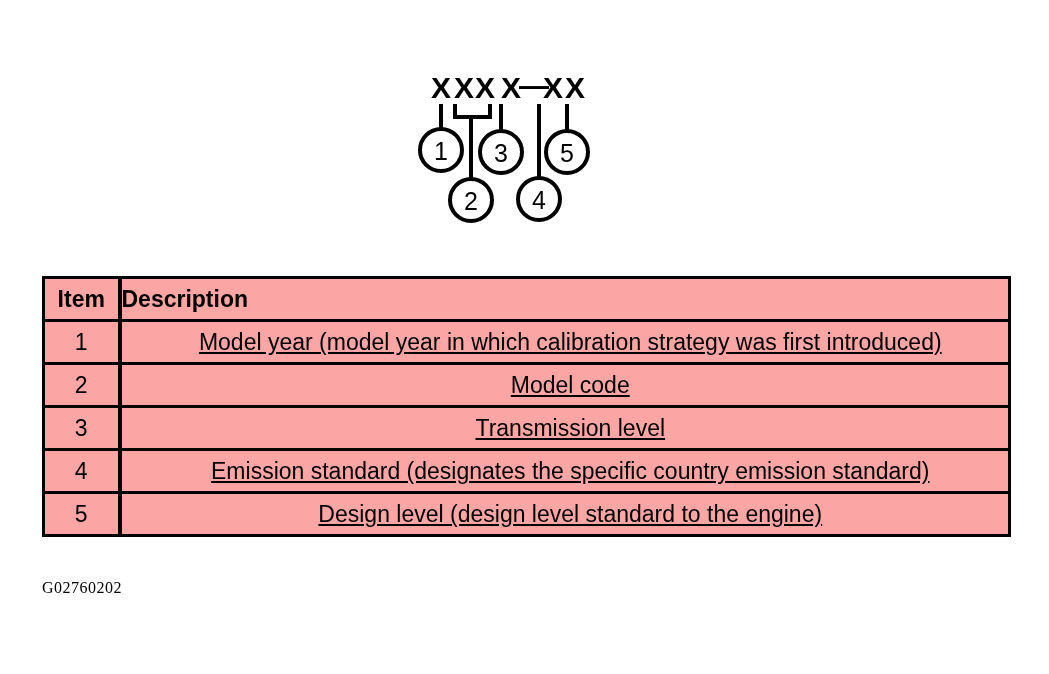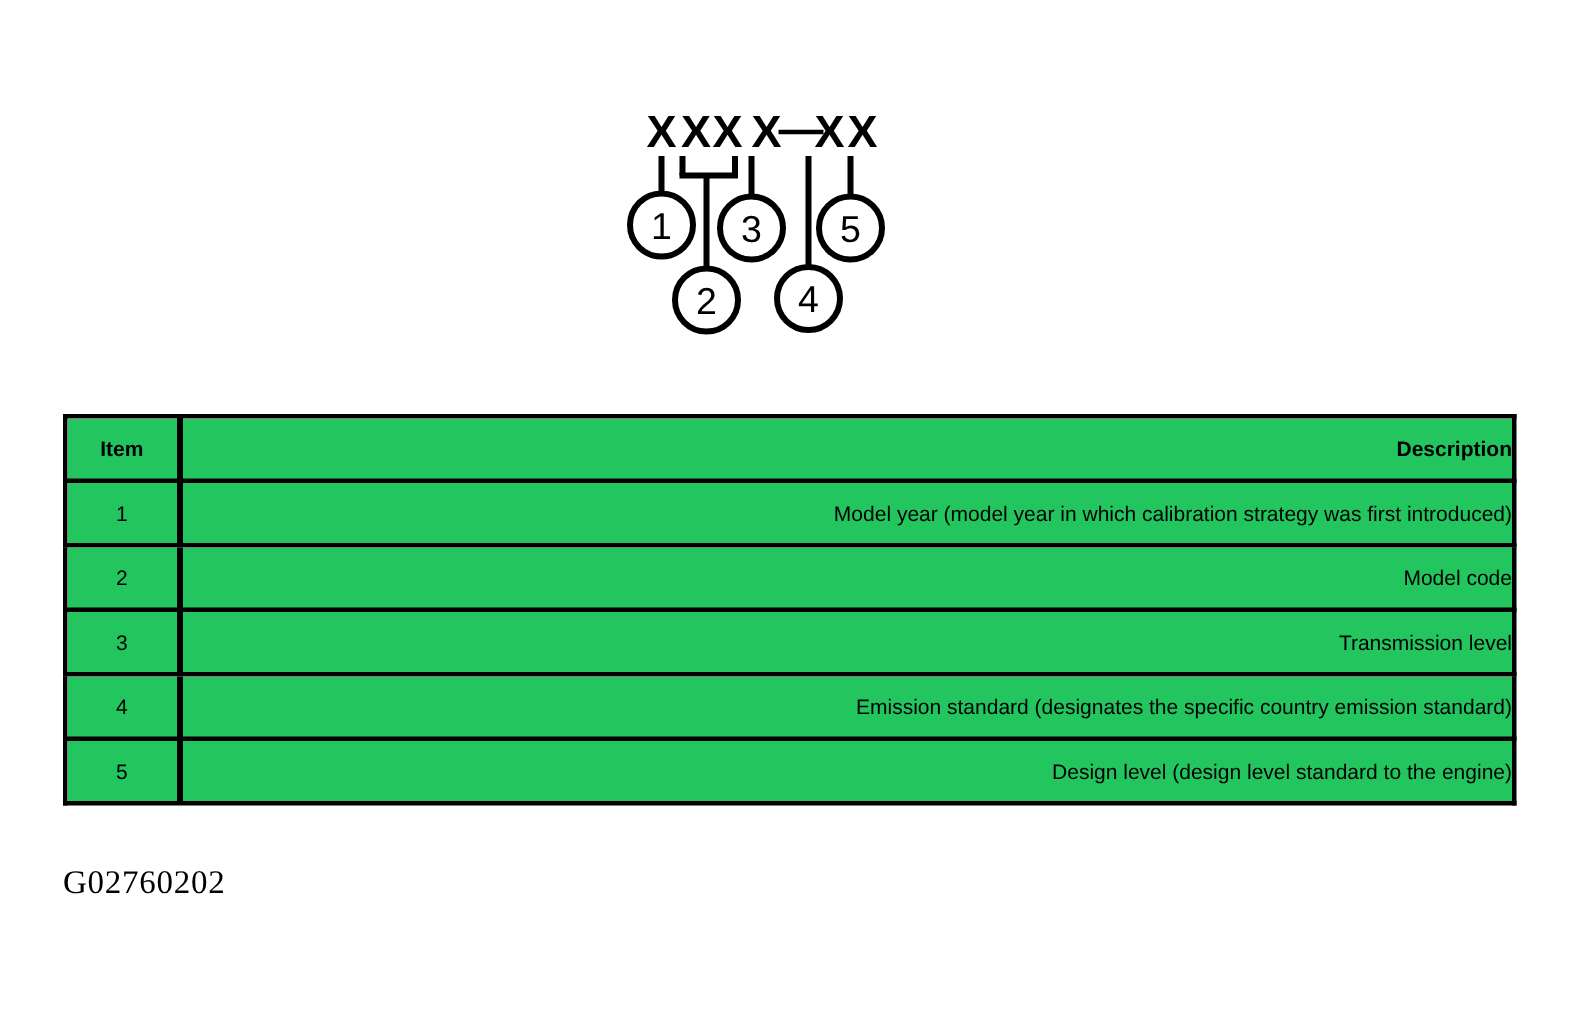--- a/index.html
+++ b/index.html
@@ -38,53 +38,54 @@
     background: #ffffff;
   }
   #legend-table col.col-item { width: 76px; }
   #legend-table col.col-desc { width: 890px; }
 
   #legend-table th,
   #legend-table td {
     border: 3px solid #000000;
     height: 40px;
     padding: 0 0 0 0;
-    font-size: 14px;
+    font-size: 23px;
     line-height: 40px;
-    background: #22c55e;
+    background: #fca5a5;
     color: #000000;
     vertical-align: middle;
     overflow: hidden;
     white-space: nowrap;
   }
   #legend-table th.item-head,
   #legend-table td.item-cell {
     text-align: center;
     border-right-width: 4px;
   }
   #legend-table th.item-head,
   #legend-table th.desc-head {
     font-weight: bold;
   }
   #legend-table th.desc-head {
-    text-align: right;
+    text-align: left;
   }
   #legend-table td.desc-cell {
-    text-align: right;
+    text-align: center;
     padding-left: 11px;
     font-weight: normal;
+    text-decoration: underline;
   }
 
   
   #figure-caption {
     position: absolute;
     left: 42px;
     top: 575px;
     font-family: "Liberation Serif", serif;
-    font-size: 22px;
+    font-size: 16px;
     line-height: 26px;
     letter-spacing: 0.5px;
     color: #000000;
     white-space: nowrap;
   }
 </style>
 </head>
 <body>
 
 <svg id="code-diagram" viewBox="0 0 1049 250" xmlns="http://www.w3.org/2000/svg">

